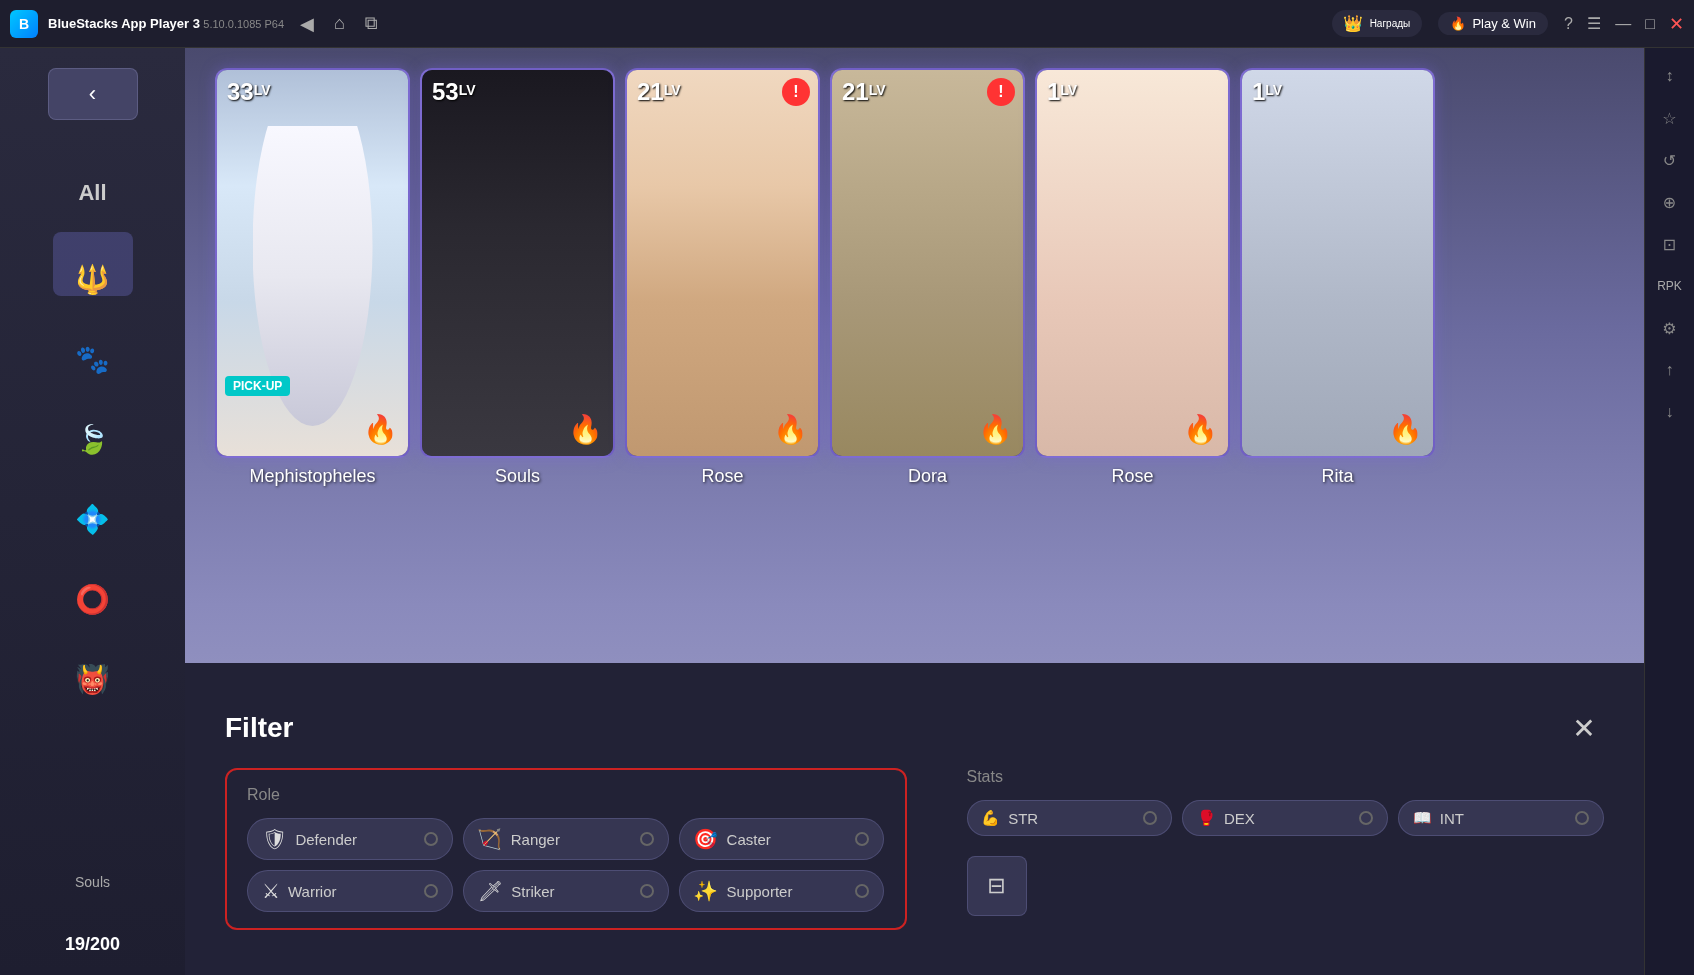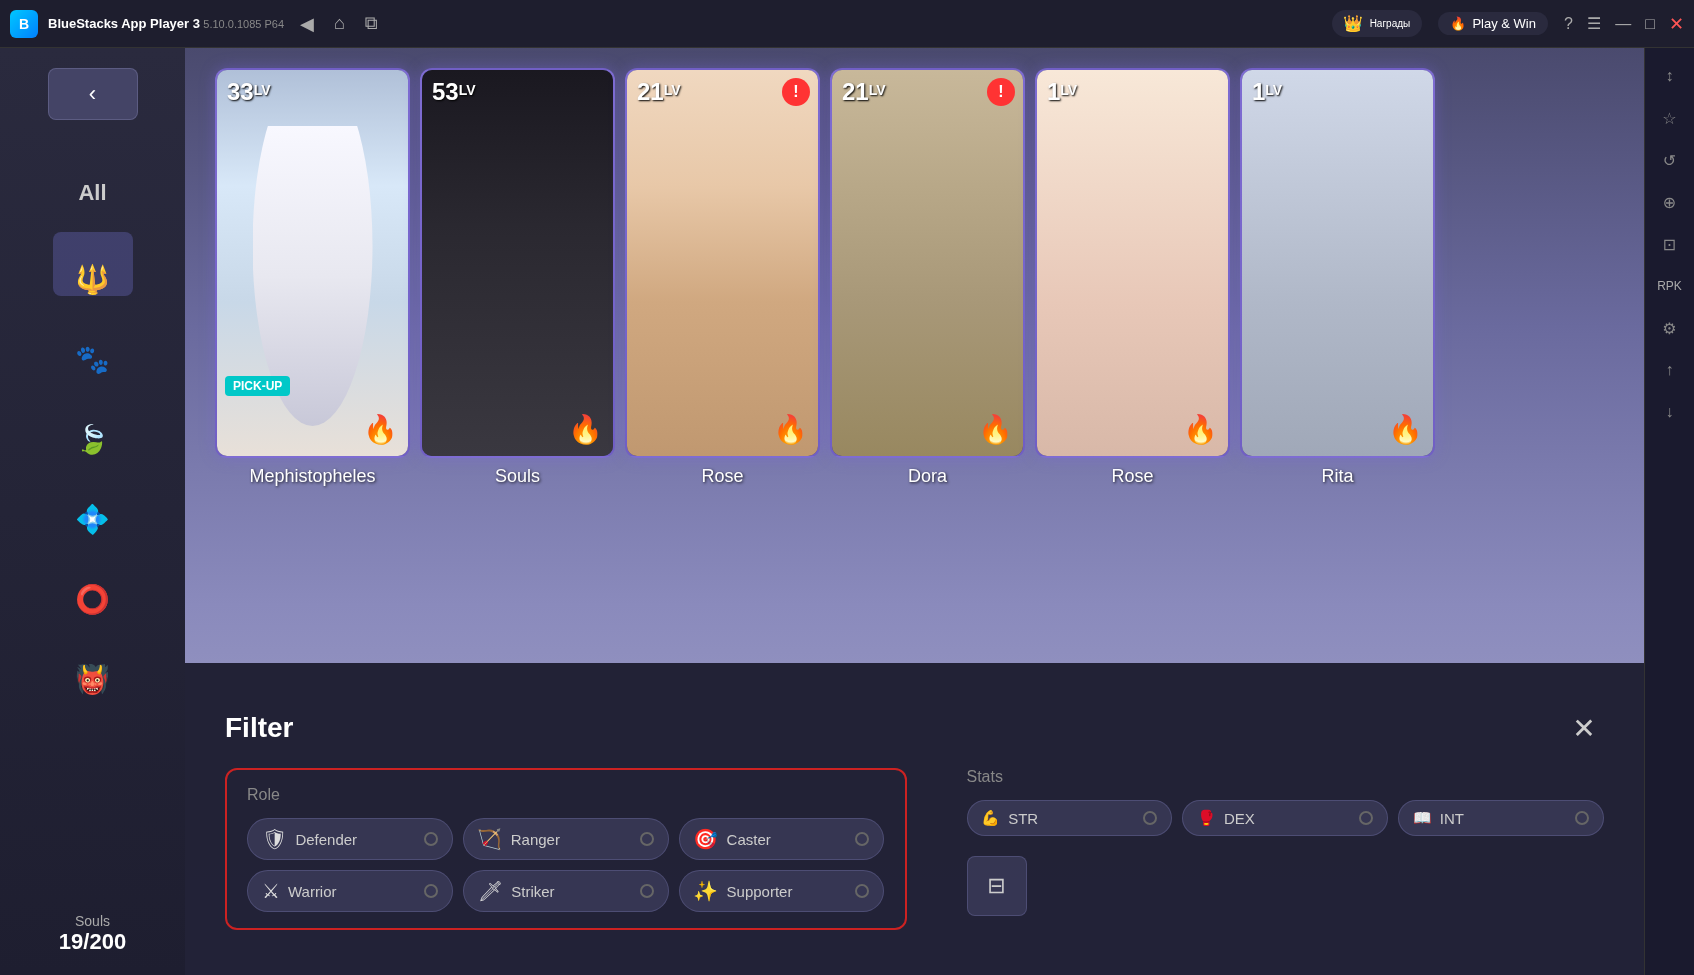--- a/index.html
+++ b/index.html
@@ -181,22 +181,23 @@
     .souls-section {
       margin-top: auto;
       text-align: center;
     }
     .souls-label {
       color: #aaa;
       font-size: 14px;
     }
     .souls-value {
       color: #fff;
-      font-size: 22px;
+      font-size: 18px;
       font-weight: bold;
+      margin-top: 44px;
     }
 
     
     .right-sidebar {
       width: 50px;
       background: #1a1a2e;
       display: flex;
       flex-direction: column;
       align-items: center;
       padding: 10px 0;

